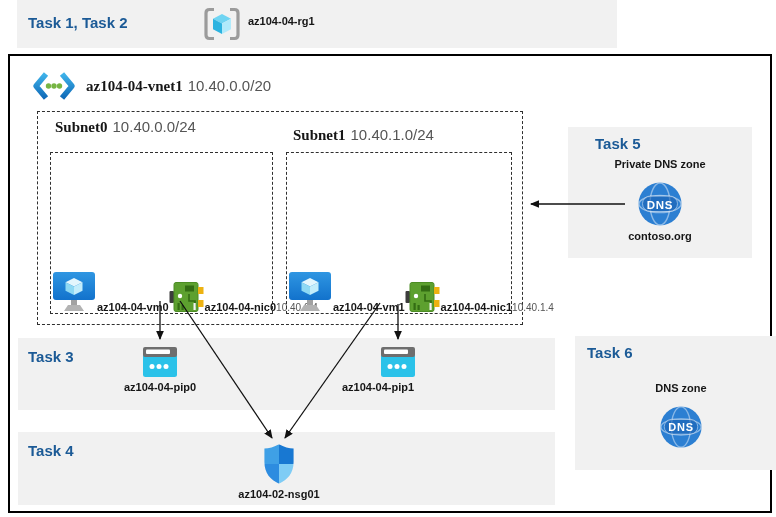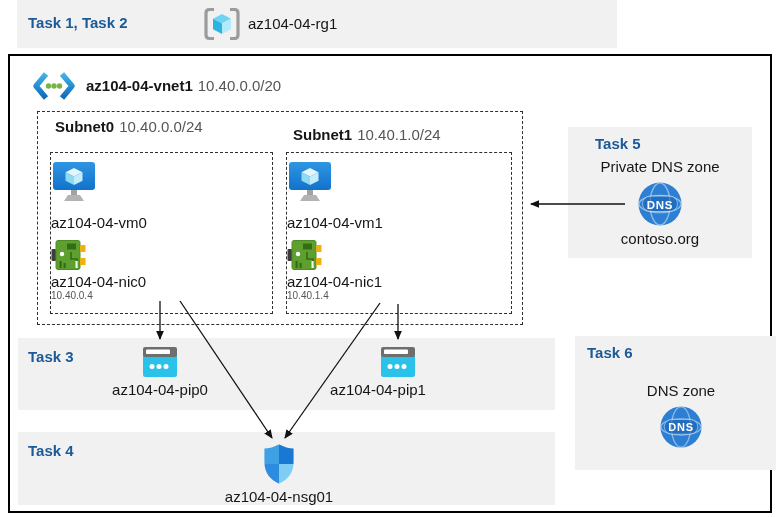--- a/index.html
+++ b/index.html
@@ -4,29 +4,29 @@
 <style>
   html,body{margin:0;padding:0;}
   body{
     width:776px;height:517px;position:relative;background:#ffffff;
     font-family:"Liberation Sans","DejaVu Sans",sans-serif;
     -webkit-font-smoothing:antialiased;overflow:hidden;
   }
   .abs{position:absolute;}
   .panel{background:var(--panel_bg,#f1f1f1);}
   .task-label{font-weight:700;font-size:15px;color:var(--task_label,#1b5a96);white-space:nowrap;}
-  .bold-label{font-weight:400;font-size:15px;color:var(--text_dark,#161616);white-space:nowrap;}
+  .bold-label{font-weight:700;font-size:11px;color:var(--text_dark,#161616);white-space:nowrap;}
   .ip{font-weight:400;font-size:10px;color:var(--text_muted,#555555);white-space:nowrap;}
   .center-x{transform:translateX(-50%);}
   .mainbox{border:2px solid var(--border_black,#000);background:#ffffff;box-sizing:border-box;}
   .dashed{border:1.4px dashed #2f2f2f;box-sizing:border-box;}
-  .label-pair span.name{font-weight:700;color:var(--text_dark,#161616);}
+  .label-pair span.name{font-weight:700;color:var(--text_dark,#161616);font-family:Liberation Serif, serif;}
   .label-pair span.cidr{font-weight:400;color:var(--text_muted,#555555);margin-left:5px;}
   .label-pair{font-size:15px;white-space:nowrap;}
-  .subnet-content{position:absolute;left:0;top:0;right:0;bottom:0;display:flex;flex-direction:column;align-items:flex-start;}
+  .subnet-content{position:absolute;left:0;top:0;right:0;bottom:0;display:flex;flex-direction:row;align-items:flex-end;}
   .subnet-content .vm-icon{margin-top:8px;}
   .subnet-content .vm-name{margin-top:11px;}
   .subnet-content .nic-icon{margin-top:8px;}
   .subnet-content .nic-name{margin-top:2px;}
   svg{display:block;}
   .overlay{pointer-events:none;z-index:6;}
   .z1{z-index:1}.z2{z-index:2}
 </style>
 </head>
 <body>
@@ -181,21 +181,21 @@
       </clipPath>
     </defs>
     <g clip-path="url(#shieldclip)">
       <rect x="0" y="0" width="17" height="22" fill="#3fa0e6"></rect>
       <rect x="17" y="0" width="17" height="22" fill="#1878d2"></rect>
       <rect x="0" y="22" width="17" height="22" fill="#2d8ce0"></rect>
       <rect x="17" y="22" width="17" height="22" fill="#7fccf5"></rect>
     </g>
   </svg>
 </span>
-<div class="abs bold-label center-x z2" style="left:279px;top:488px;">az104-04-nsg01</div>
+<div class="abs bold-label center-x z2" style="left:279px;top:488px;">az104-02-nsg01</div>
 
 <div class="abs panel z1" style="left:568px;top:127px;width:184px;height:131px;">
   <div class="abs task-label" style="left:27px;top:8px;">Task 5</div>
   <div class="abs bold-label" style="left:50%;top:31px;transform:translateX(-50%);">Private DNS zone</div>
   <span class="abs" style="left:50%;top:54px;transform:translateX(-50%);">
     <svg width="46" height="46" viewBox="0 0 46 46">
       <circle cx="23" cy="23" r="21.5" fill="#2c7fd2"></circle>
       <ellipse cx="23" cy="23" rx="10" ry="21" stroke="rgba(255,255,255,0.45)" stroke-width="1.4" fill="none"></ellipse>
       <ellipse cx="23" cy="23" rx="21" ry="8.5" stroke="rgba(255,255,255,0.45)" stroke-width="1.4" fill="none"></ellipse>
       <rect x="5.5" y="15" width="35" height="15.5" rx="7.7" fill="#1b62b4" opacity="0.6" stroke="rgba(255,255,255,0.75)" stroke-width="1"></rect>

